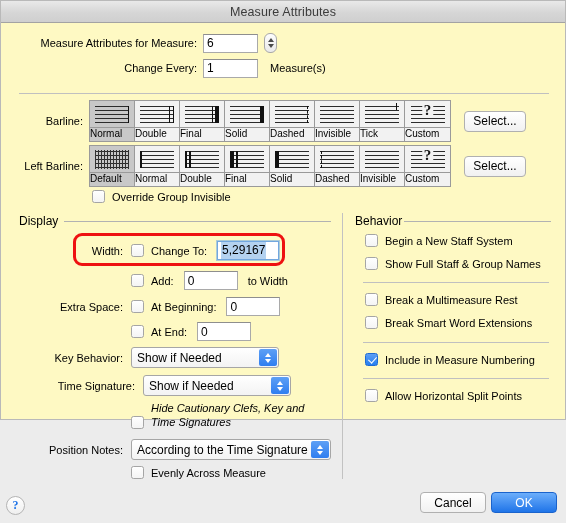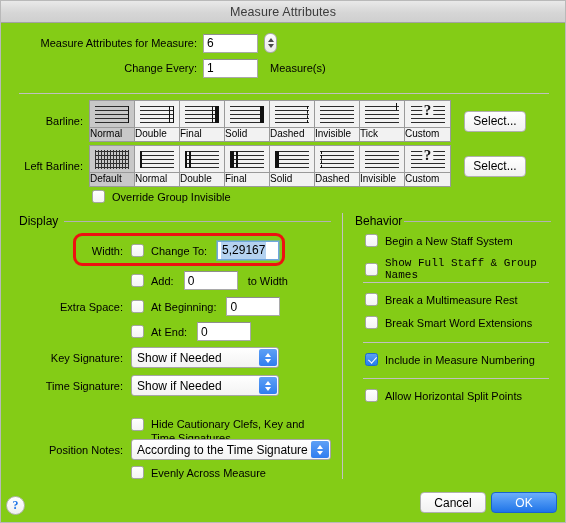--- a/index.html
+++ b/index.html
@@ -8,22 +8,22 @@
     width:566px; height:523px;
     font-family:"Liberation Sans", sans-serif;
     font-size:12px;
     color:#000;
     background:#ececec;
     overflow:hidden;
     -webkit-font-smoothing:antialiased;
   }
   #window {
     position:relative;
-    width:566px; height:523px;
-    background:#84cc16;
+    width:566px; height:420px;
+    background:#fef9c3;
     border:1px solid #b9b9b9;
   }
 
   
   #titlebar {
     height:22px;
     background:linear-gradient(to bottom,#e9e9e9 0%, #d6d6d6 55%, #cfcfcf 100%);
     border-bottom:1px solid #a3a3a3;
     display:flex; align-items:center; justify-content:center;
   }
@@ -511,42 +511,42 @@
   </div>
 
   <div class="row" style="position:absolute; left:0; top:321px;">
     <div style="width:122px;"></div>
     <span class="cb" style="margin-left:8px;"></span>
     <span class="lbl" style="margin-left:7px;">At End:</span>
     <input class="tf" style="margin-left: 10px; width: 54px;" value="0">
   </div>
 
   <div class="row" style="position:absolute; left:0; top:346px;">
-    <div class="lbl r-lbl" style="width:122px;">Key Signature:</div>
+    <div class="lbl r-lbl" style="width:122px;">Key Behavior:</div>
     <div class="popup" style="margin-left:8px; width:148px;">
       <span>Show if Needed</span>
       <span class="arrowbox">
         <span class="ar up"></span>
           <span class="ar dn"></span>
       </span>
     </div>
   </div>
 
-  <div class="row" style="position:absolute; left:0; top:374px;">
+  <div class="row" style="position:absolute; left:12px; top:374px;">
     <div class="lbl r-lbl" style="width:122px;">Time Signature:</div>
     <div class="popup" style="margin-left:8px; width:148px;">
       <span>Show if Needed</span>
       <span class="arrowbox">
         <span class="ar up"></span>
           <span class="ar dn"></span>
       </span>
     </div>
   </div>
 
-  <div class="row" style="position:absolute; left:130px; top:416px; align-items:flex-start;">
+  <div class="row" style="position:absolute; left:130px; top:400px; align-items:flex-end;font-style:italic;">
     <span class="cb" style="margin-top:1px;"></span>
     <span style="margin-left:7px; line-height:14px;">
       <span class="lbl">Hide Cautionary Clefs, Key and</span><br>
       <span class="lbl">Time Signatures</span>
     </span>
   </div>
 
   <div class="row" style="position:absolute; left:0; top:438px;">
     <div class="lbl r-lbl" style="width:122px;">Position Notes:</div>
     <div class="popup" style="margin-left:8px; width:200px;">
@@ -567,21 +567,21 @@
     <span class="cb"></span>
     <span class="lbl" style="margin-left:7px;">Begin a New Staff System</span>
   </div>
 
   <div class="row" style="position:absolute; left:354px; top:213px; width:196px;">
     <span class="grp-label">Behavior</span>
     <span class="grp-line" style="margin-left:2px;"></span>
   </div>
   <div class="row" style="position:absolute; left:364px; top:256px;">
     <span class="cb"></span>
-    <span class="lbl" style="margin-left:7px;font-family:Liberation Mono, monospace;">Show Full Staff &amp; Group Names</span>
+    <span class="lbl" style="margin-left:7px;">Show Full Staff &amp; Group Names</span>
   </div>
 
   <div class="hsep" style="position:absolute; left:362px; top:281px; width:186px;"></div>
 
   <div class="row" style="position:absolute; left:364px; top:292px;">
     <span class="cb"></span>
     <span class="lbl" style="margin-left:7px;text-align:center;">Break a Multimeasure Rest</span>
   </div>
   <div class="row" style="position:absolute; left:364px; top:315px;">
     <span class="cb"></span>

